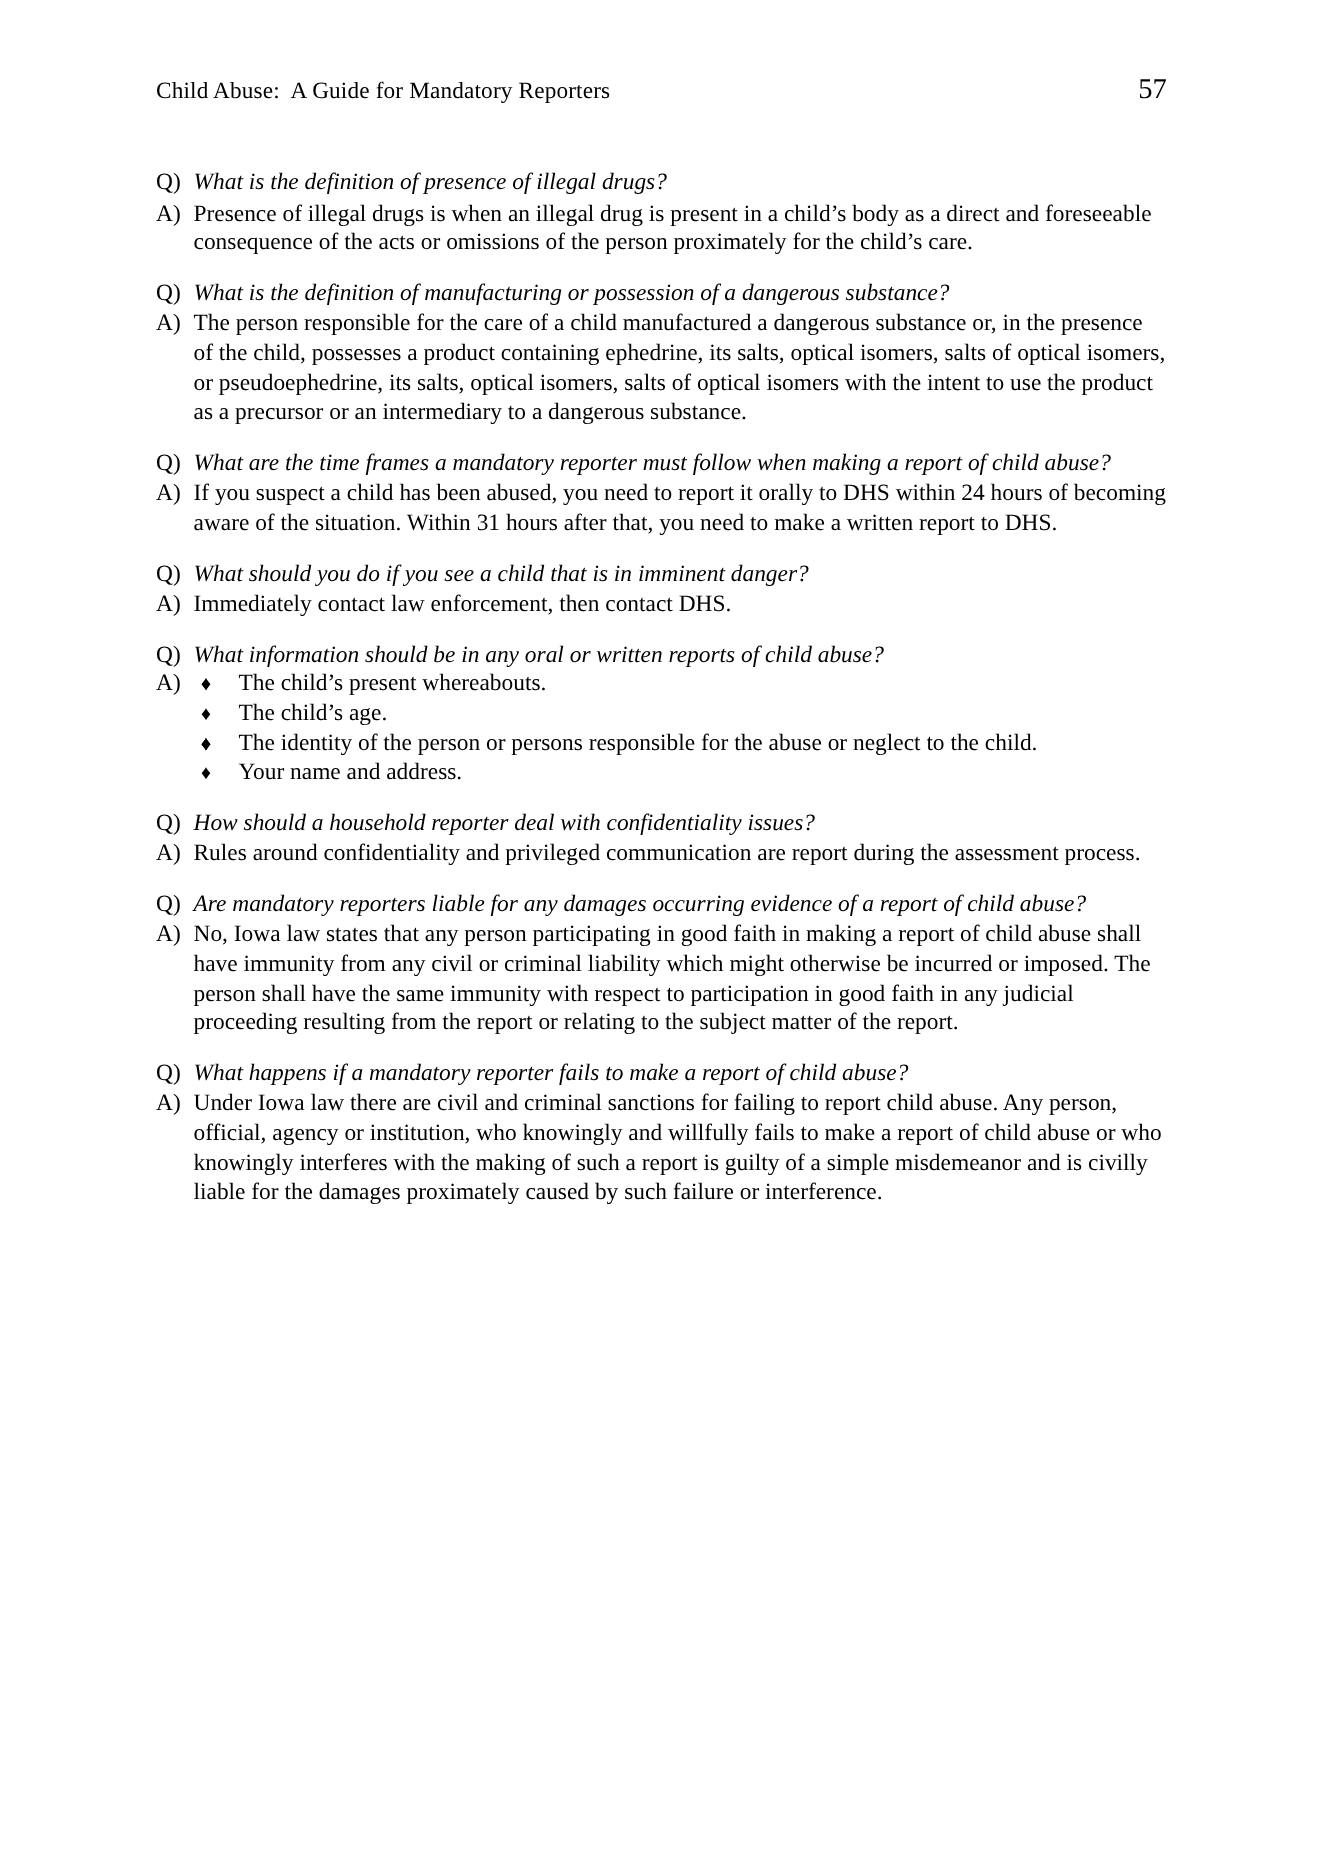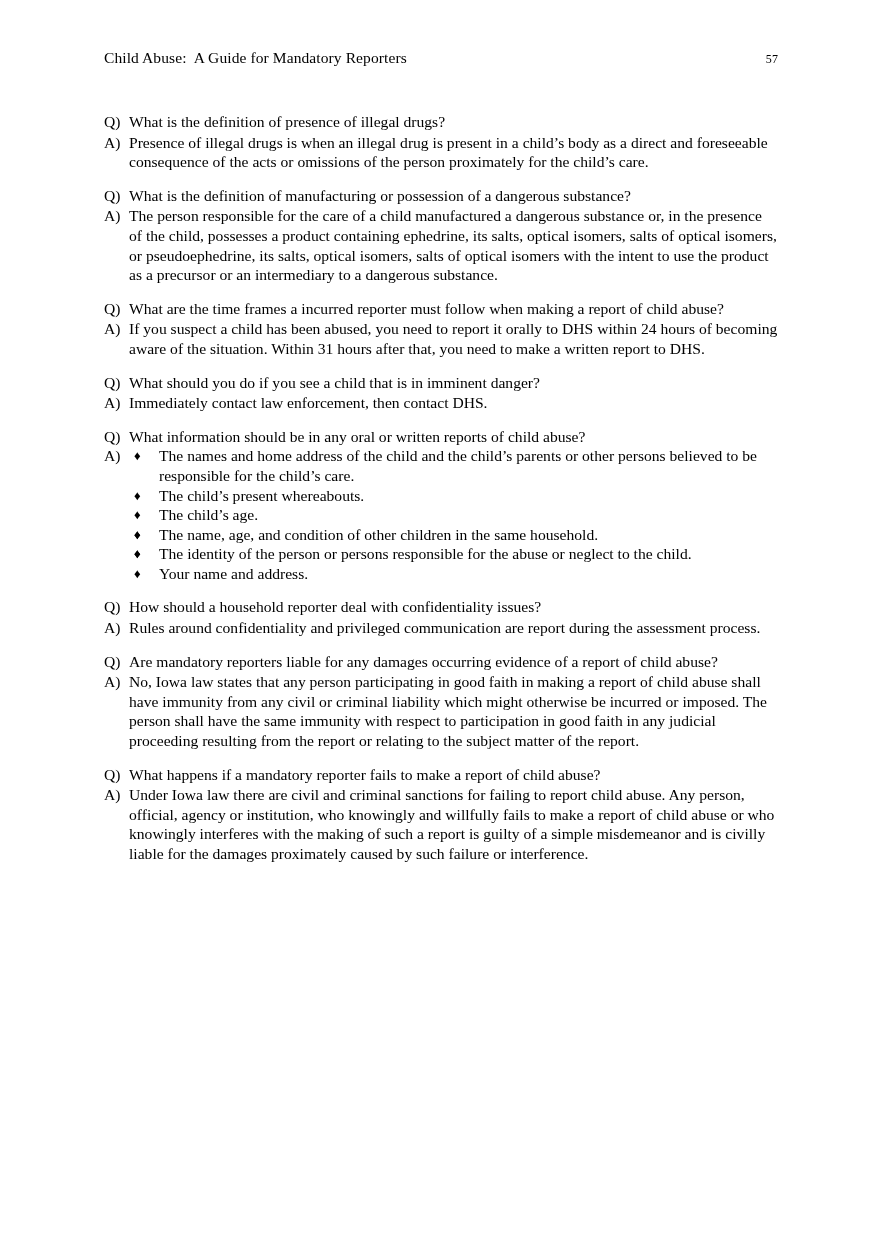--- a/index.html
+++ b/index.html
@@ -38,21 +38,21 @@
     justify-content: space-between;
     align-items: baseline;
     font-size: 15.5px;
     line-height: 1.25;
     letter-spacing: 0.1px;
   }
   .header-title {
     white-space: pre;
   }
   .header-pageno {
-    font-size: 12px;
+    font-size: 19px;
     font-family: Liberation Serif, serif;
   }
   
   .content {
     position: absolute;
     left: 104px;
     top: 112px;
     width: 674px;
   }
   .qa-block {
@@ -72,20 +72,21 @@
   .qa-label {
     position: absolute;
     left: 0;
     top: 0;
     width: 22px;
     font-style: normal;
     font-size: 15.6px;
     line-height: 19.6px;
   }
   .qa-question .qa-text {
+    font-style: italic;
   }
   .qa-answer {
     margin-top: 1px;
   }
   .qa-answer .qa-text {
     font-style: normal;
   }
   .qa-text {
     display: block;
   }
@@ -155,21 +156,21 @@
             <span class="qa-text">What is the definition of manufacturing or possession of a dangerous substance?</span>
           </div>
           <div class="qa-line qa-answer">
             <span class="qa-label">A)</span>
             <span class="qa-text">The person responsible for the care of a child manufactured a dangerous substance or, in the presence of the child, possesses a product containing ephedrine, its salts, optical isomers, salts of optical isomers, or pseudoephedrine, its salts, optical isomers, salts of optical isomers with the intent to use the product as a precursor or an intermediary to a dangerous substance.</span>
           </div>
         </div>
         <div class="qa-block">
           <div class="qa-line qa-question">
             <span class="qa-label">Q)</span>
-            <span class="qa-text">What are the time frames a incurred reporter must follow when making a report of child abuse?</span>
+            <span class="qa-text">What are the time frames a mandatory reporter must follow when making a report of child abuse?</span>
           </div>
           <div class="qa-line qa-answer">
             <span class="qa-label">A)</span>
             <span class="qa-text">If you suspect a child has been abused, you need to report it orally to DHS within 24 hours of becoming aware of the situation.  Within 31 hours after that, you need to make a written report to DHS.</span>
           </div>
         </div>
         <div class="qa-block">
           <div class="qa-line qa-question">
             <span class="qa-label">Q)</span>
             <span class="qa-text">What should you do if you see a child that is in imminent danger?</span>
@@ -180,25 +181,25 @@
           </div>
         </div>
         <div class="qa-block">
           <div class="qa-line qa-question">
             <span class="qa-label">Q)</span>
             <span class="qa-text">What information should be in any oral or written reports of child abuse?</span>
           </div>
           <div class="qa-answer-list">
             <span class="qa-label">A)</span>
             <ul class="bullet-list">
-              <li><span class="bullet-marker">♦</span><span>The names and home address of the child and the child’s parents or other persons believed to be responsible for the child’s care.</span></li>
+              <li><span class="bullet-marker">♦</span></li>
               <li><span class="bullet-marker">♦</span><span>The child’s present whereabouts.</span></li>
               <li><span class="bullet-marker">♦</span><span>The child’s age.</span></li>
               <li><span class="bullet-marker">♦</span></li>
-              <li><span class="bullet-marker">♦</span><span>The name, age, and condition of other children in the same household.</span></li>
+              <li><span class="bullet-marker">♦</span></li>
               <li><span class="bullet-marker">♦</span></li>
               <li><span class="bullet-marker">♦</span><span>The identity of the person or persons responsible for the abuse or neglect to the child.</span></li>
               <li><span class="bullet-marker">♦</span><span>Your name and address.</span></li>
             </ul>
           </div>
         </div>
         <div class="qa-block">
           <div class="qa-line qa-question">
             <span class="qa-label">Q)</span>
             <span class="qa-text">How should a household reporter deal with confidentiality issues?</span>

